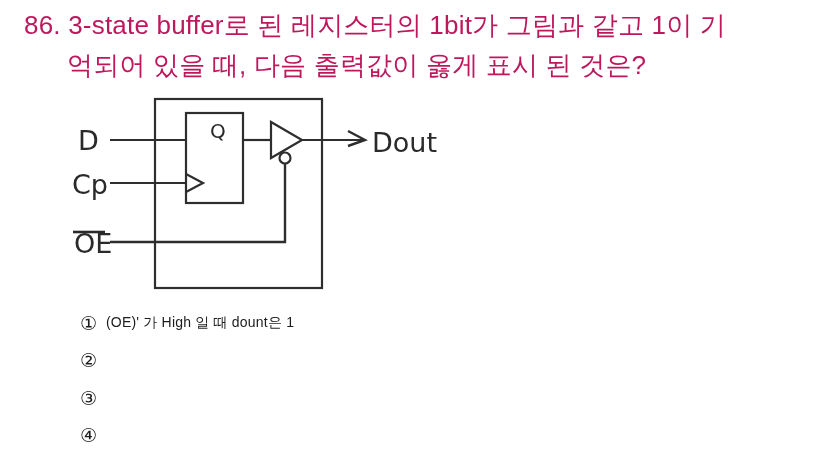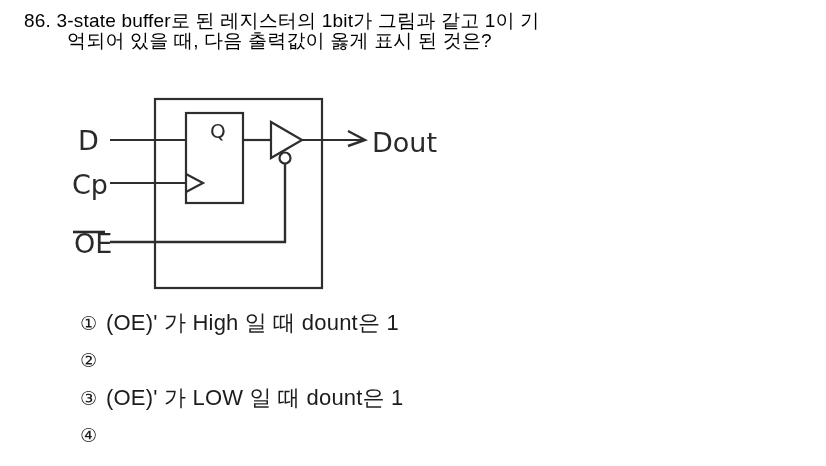--- a/index.html
+++ b/index.html
@@ -20,31 +20,31 @@
   
   #question-block {
     position: absolute;
     left: 0;
     top: 0;
     width: 826px;
   }
   .q-line {
     position: absolute;
     white-space: pre;
-    font-size: 19px;
+    font-size: 26px;
     letter-spacing: 0.2px;
-    color: #000000;
+    color: #be185d;
   }
   #question-line-1 {
     left: 24px;
     top: 8px;
   }
   #question-line-2 {
     left: 67px;
-    top: 28px;
+    top: 48px;
   }
 
   
   #figure {
     position: absolute;
     left: 0;
     top: 80px;
     width: 520px;
     height: 215px;
   }
@@ -78,21 +78,21 @@
     white-space: pre;
   }
   .option-marker {
     font-family: "DejaVu Sans", sans-serif;
     font-size: 19px;
     width: 26px;
     flex: none;
     color: #1c1c1c;
   }
   .option-text {
-    font-size: 22px;
+    font-size: 14px;
     letter-spacing: 0.2px;
     color: #1c1c1c;
   }
   #option-1 { top: 8px; }
   #option-2 { top: 45px; }
   #option-3 { top: 83px; }
   #option-4 { top: 120px; }
 </style>
 </head>
 <body>
@@ -145,20 +145,19 @@
     <span class="option-marker">①</span>
     <span class="option-text">(OE)' 가 High 일 때 dount은 1</span>
   </div>
 
   <div class="option-row" id="option-2">
     <span class="option-marker">②</span>
   </div>
 
   <div class="option-row" id="option-3">
     <span class="option-marker">③</span>
-    <span class="option-text">(OE)' 가 LOW 일 때 dount은 1</span>
   </div>
 
   <div class="option-row" id="option-4">
     <span class="option-marker">④</span>
   </div>
 
 </div>
 
 </body></html>

